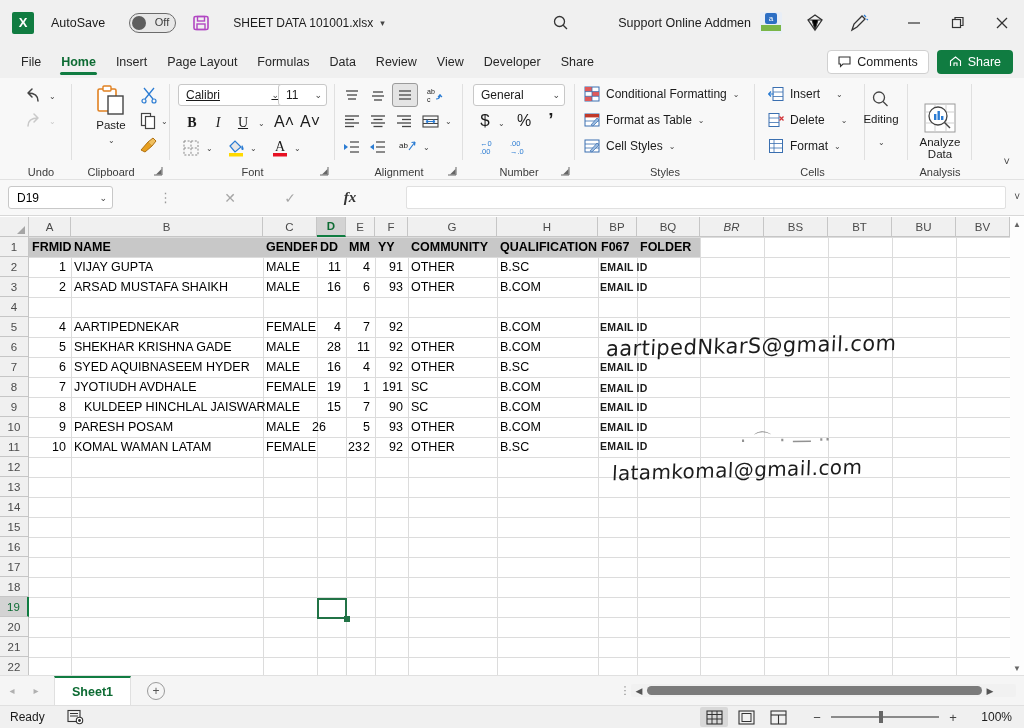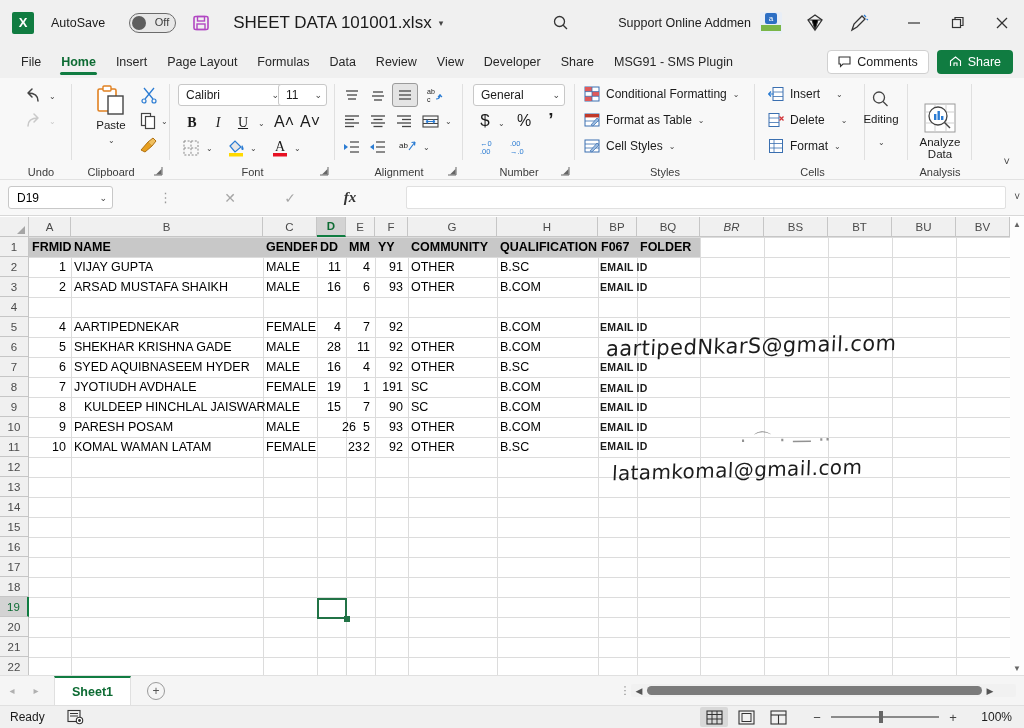--- a/index.html
+++ b/index.html
@@ -33,21 +33,21 @@
     border:1px solid #6b6b6b; background:#e8e8e8; position:relative; flex:none;
   }
   .toggle .knob{
     position:absolute; left:2px; top:2px; width:14px; height:14px;
     border-radius:50%; background:#5e5e5e;
   }
   .toggle .off{
     position:absolute; right:6px; top:2px; font-size:11px; color:#3b3b3b;
   }
   .save-icon{ margin-left:15px; width:20px; height:20px; flex:none; }
-  .doc-title{ margin-left:22px; font-size:17px; color:#1b1b1b; }
+  .doc-title{ margin-left:22px; font-size:12px; color:#1b1b1b; }
   .caret-sm{ margin-left:7px; font-size:9px; color:#444; }
   .tb-spacer{ flex:1 1 auto; }
   .tb-search{ width:22px;height:22px; margin-right:46px; flex:none;}
   .tb-account{ font-size:12.5px; color:#1b1b1b; margin-right:9px;}
   .acct-badge{
     width:22px;height:22px;flex:none;border-radius:2px;background:#e8eef7;
     position:relative; overflow:hidden; margin-right:22px;
   }
   .acct-badge .a1{position:absolute;left:5px;top:1px;width:12px;height:11px;background:#2d6fc4;border-radius:2px;color:#fff;font-size:8px;text-align:center;line-height:11px;}
   .acct-badge .a2{position:absolute;left:1px;bottom:3px;width:20px;height:6px;background:#7ab648;}
@@ -303,21 +303,20 @@
     <div class="rtab">File</div>
     <div class="rtab active">Home</div>
     <div class="rtab">Insert</div>
     <div class="rtab">Page Layout</div>
     <div class="rtab">Formulas</div>
     <div class="rtab">Data</div>
     <div class="rtab">Review</div>
     <div class="rtab">View</div>
     <div class="rtab">Developer</div>
     <div class="rtab">Share</div>
-    <div class="rtab">MSG91 - SMS Plugin</div>
     <div class="tabs-spacer"></div>
     <div class="comments-btn">
       <svg width="13" height="13" viewBox="0 0 13 13">
           <path d="M1 2 H12 V9 H5 L2.5 11.5 V9 H1 Z" fill="none" stroke="#333" stroke-width="1.1"></path>
         </svg>
       <span>Comments</span>
     </div>
     <div class="share-btn">
       <svg width="13" height="13" viewBox="0 0 13 13">
           <path d="M1.5 11 V6 L6.5 2 L11.5 6 V11" fill="none" stroke="#fff" stroke-width="1.1"></path>
@@ -381,21 +380,21 @@
       <div class="dlg" style="right:6px;">
         <svg width="11" height="11" viewBox="0 0 11 11">
             <path d="M1 9 H9 V1" fill="none" stroke="#666" stroke-width="1"></path>
             <path d="M8.5 8.5 L3 8.5 L8.5 3 Z" fill="#666"></path>
           </svg>
       </div>
       <div class="divider"></div>
     </div>
 
     <div class="rgroup" style="left:170px;width:165px;">
-      <div class="combo" style="left:8px;top:6px;width:106px;">
+      <div class="combo" style="left:8px;top:6px;width:106px;text-decoration:underline;">
         <span class="cv">Calibri</span>
         <span class="cc">⌄</span>
       </div>
       <div class="combo" style="left:108px;top:6px;width:49px;">
         <span class="cv">11</span>
         <span class="cc">⌄</span>
       </div>
       <div class="ico-btn" style="left:11px;top:34px;width:22px;height:22px;font-weight:bold;font-size:14px;font-family:'Liberation Serif',serif;color:#1b1b1b;">B</div>
       <div class="ico-btn" style="left:37px;top:34px;width:22px;height:22px;font-style:italic;font-size:14px;font-family:'Liberation Serif',serif;color:#1b1b1b;">I</div>
       <div class="ico-btn" style="left:62px;top:34px;width:22px;height:22px;text-decoration:underline;font-size:14px;font-family:'Liberation Serif',serif;color:#1b1b1b;">U</div>
@@ -828,21 +827,21 @@
         <div class="cell" style="left: 81px; top: 180px; width: 192px;">KULDEEP HINCHLAL JAISWAR</div>
         <div class="cell" style="left: 263px; top: 180px; width: 54px;">MALE</div>
         <div class="cell r" style="left: 317px; top: 180px; width: 29px;">15</div>
         <div class="cell r" style="left: 346px; top: 180px; width: 29px;">7</div>
         <div class="cell r" style="left: 375px; top: 180px; width: 33px;">90</div>
         <div class="cell" style="left: 408px; top: 180px; width: 89px;">SC</div>
         <div class="cell" style="left: 497px; top: 180px; width: 101px;">B.COM</div>
         <div class="cell r" style="left: 29px; top: 200px; width: 42px;">9</div>
         <div class="cell" style="left: 71px; top: 200px; width: 192px;">PARESH POSAM</div>
         <div class="cell" style="left: 263px; top: 200px; width: 54px;">MALE</div>
-        <div class="cell r" style="left: 332px; top: 200px; width: 29px;">26</div>
+        <div class="cell r" style="left: 302px; top: 200px; width: 29px;">26</div>
         <div class="cell r" style="left: 346px; top: 200px; width: 29px;">5</div>
         <div class="cell r" style="left: 375px; top: 200px; width: 33px;">93</div>
         <div class="cell" style="left: 408px; top: 200px; width: 89px;">OTHER</div>
         <div class="cell" style="left: 497px; top: 200px; width: 101px;">B.COM</div>
         <div class="cell r" style="left: 29px; top: 220px; width: 42px;">10</div>
         <div class="cell" style="left: 71px; top: 220px; width: 192px;">KOMAL  WAMAN  LATAM</div>
         <div class="cell" style="left: 263px; top: 220px; width: 54px;">FEMALE</div>
         <div class="cell r" style="left: 317px; top: 220px; width: 29px; padding-left: 45px;">23</div>
         <div class="cell r" style="left: 346px; top: 220px; width: 29px;">2</div>
         <div class="cell r" style="left: 375px; top: 220px; width: 33px;">92</div>

